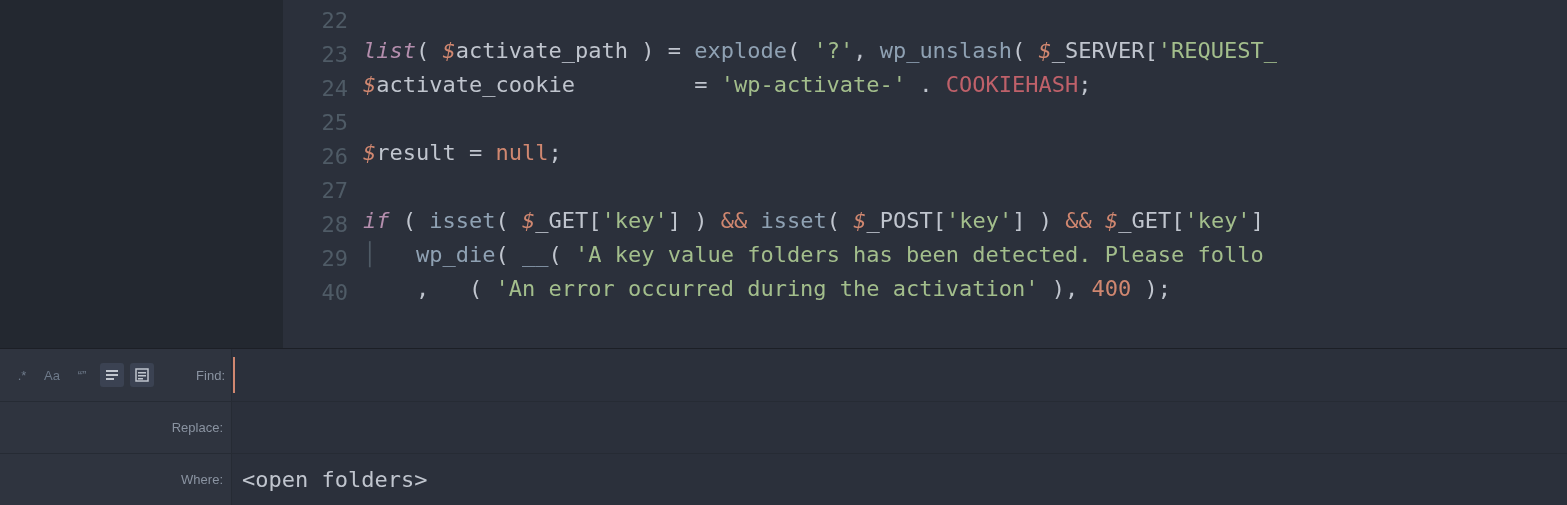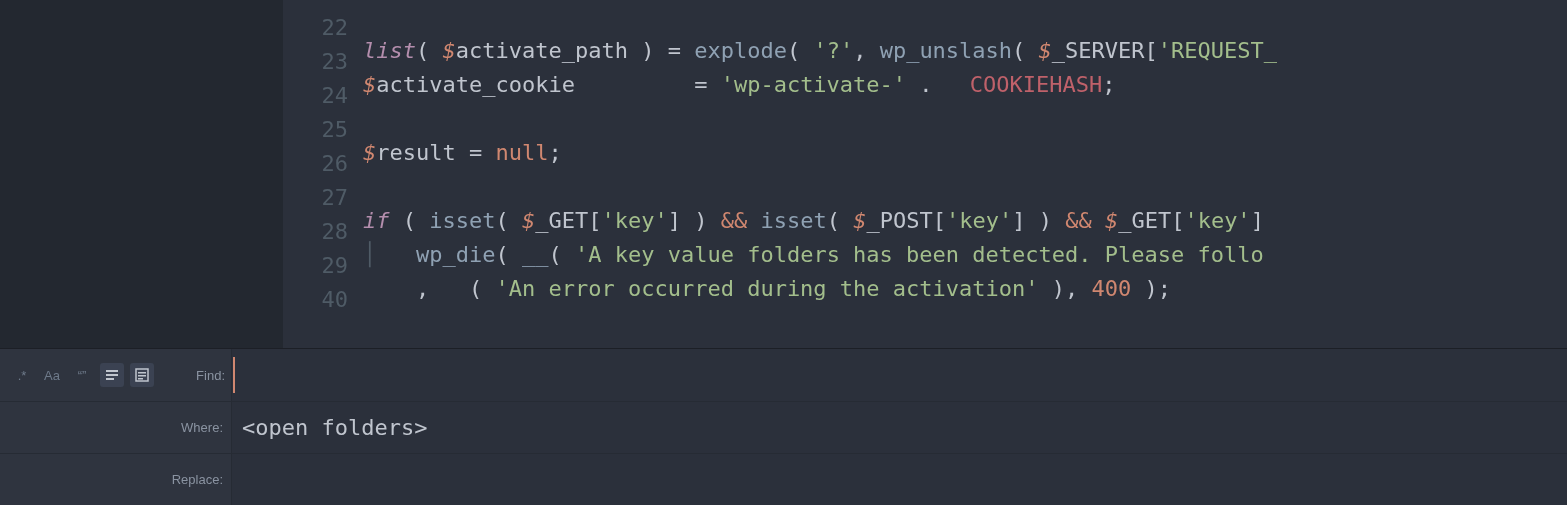--- a/index.html
+++ b/index.html
@@ -24,38 +24,38 @@
     flex: 1;
     position: relative;
     overflow: hidden;
   }
   .gutter {
     position: absolute;
     left: 0; top: 0; bottom: 0;
     width: 65px;
     text-align: right;
     color: #4f5b66;
-    padding-top: 11px;
+    padding-top: 4px;
   }
   .gutter div, .code-lines div { height: 34px; line-height: 34px; white-space: pre; }
   .code-lines {
     position: absolute;
     left: 80px; top: 0; right: 0;
   }
   .code-lines div span { white-space: pre; }          
   .k-func  { color: #8fa1b3; }          
   .k-dollar{ color: #d08770; font-style: italic; } 
   .k-varn  { color: #c0c5ce; }          
   .k-punc  { color: #c0c5ce; }
   .k-str   { color: #a3be8c; }
   .k-num   { color: #d08770; }
   .k-null  { color: #d08770; }
   .k-key   { color: #b48ead; font-style: italic; }  
   .k-op    { color: #c0c5ce; }
-  .k-const { color: #bf616a; margin-left: 24px; }
+  .k-const { color: #bf616a; }
   .k-and   { color: #d08770; }
   .indent-guide { color:#4f5b66; }
 
   
   .search-panel {
     background: #2f343f;
     border-top: 1px solid #1c1f26;
     display: flex;
     flex-direction: column;
     font-family: "Segoe UI","Helvetica Neue",sans-serif;
@@ -188,22 +188,22 @@
         <span style="flex:1"></span>
         <span style="font-size:13px;color:#8a93a1;padding-right:6px;">Find:</span>
       </div>
       <div class="find-wrap">
         <input class="search-input" type="text" value="" style="">
         <div class="find-caret"></div>
       </div>
     </div>
 
     <div class="search-row">
+      <div class="search-label">Replace:</div>
+      <input class="search-input" type="text" value="" style="">
+    </div>
+
+    <div class="search-row">
       <div class="search-label">Where:</div>
       <div class="where-text">&lt;open folders&gt;</div>
     </div>
-
-    <div class="search-row">
-      <div class="search-label">Replace:</div>
-      <input class="search-input" type="text" value="" style="">
-    </div>
   </div>
 </div>
 
 </body></html>

